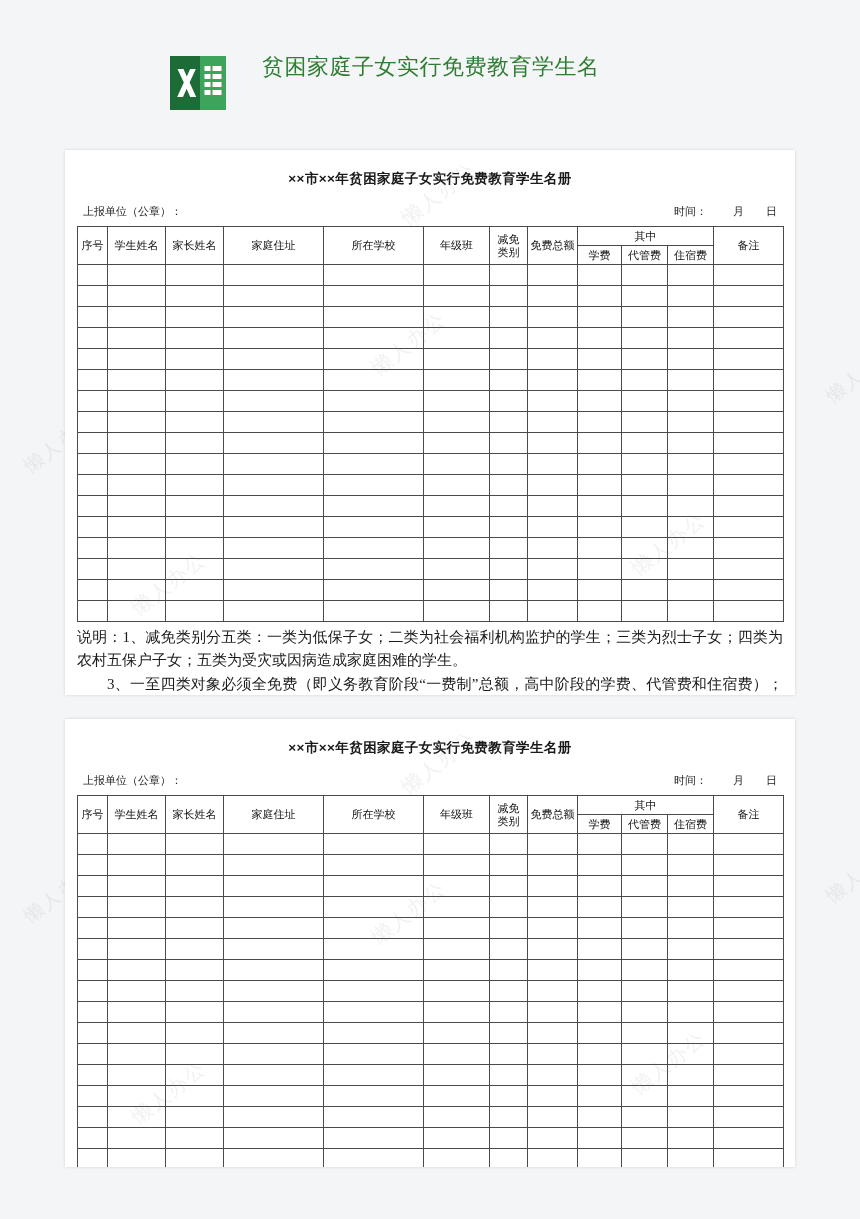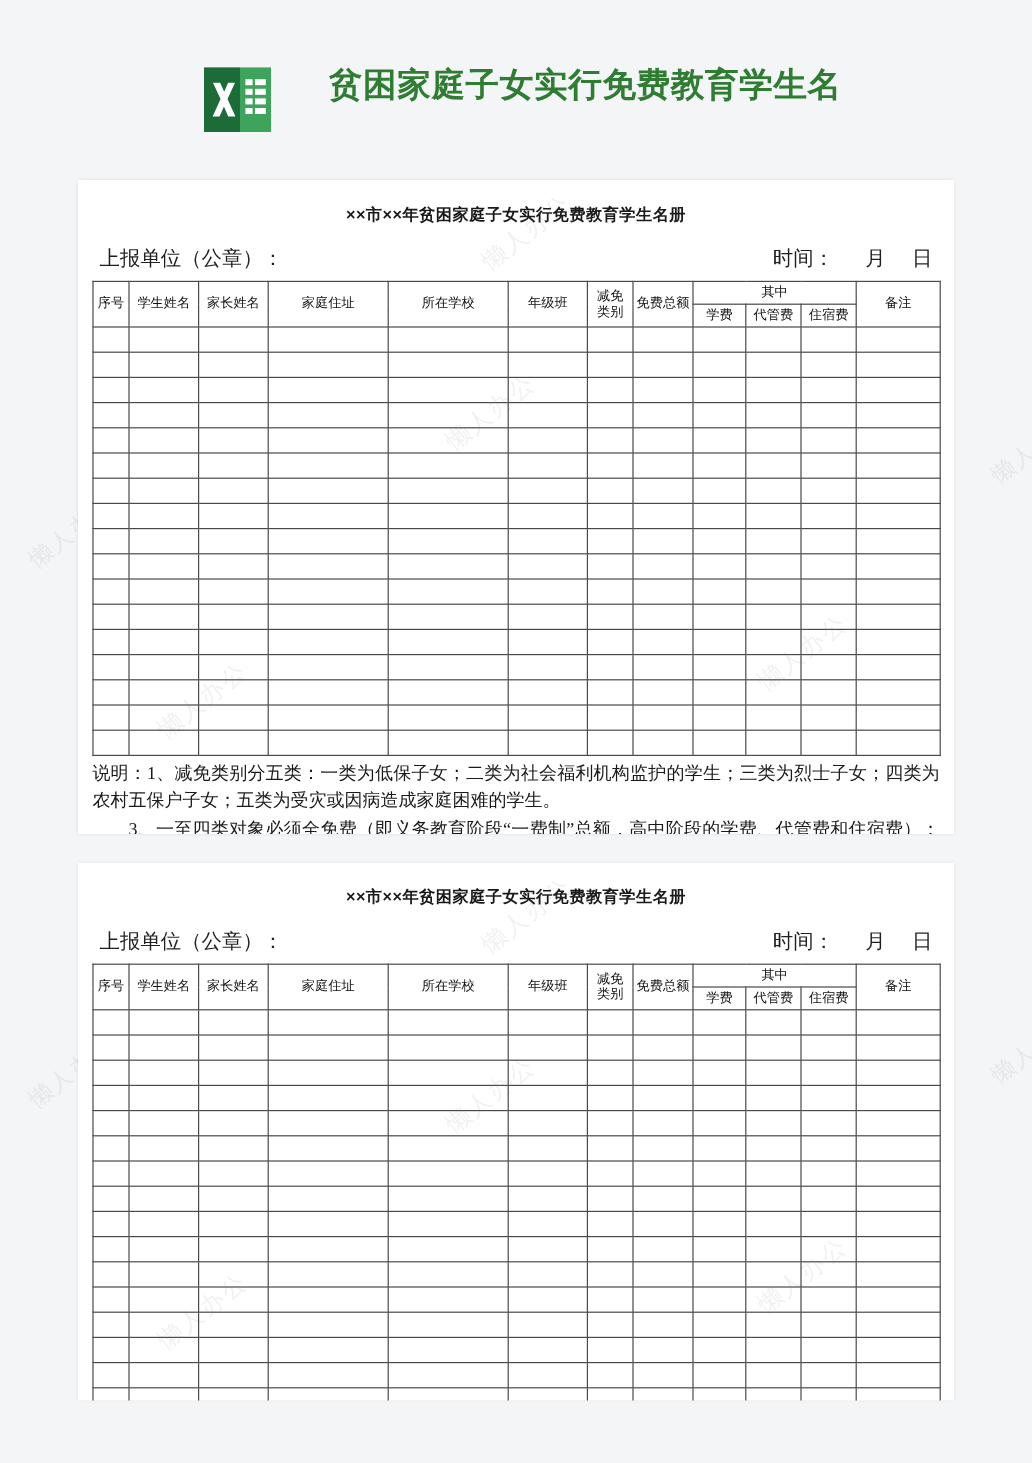--- a/index.html
+++ b/index.html
@@ -25,26 +25,25 @@
     display: block;
     flex: 0 0 auto;
     margin-top: 4px;
   }
   .header-texts {
     margin-left: 36px;
     padding-top: 2px;
   }
   .doc-title {
     color: #2e7d32;
-    font-size: 28px;
-    font-weight: bold;
+    font-size: 22px;
+    font-weight: normal;
     letter-spacing: 0.5px;
     line-height: 1.2;
     white-space: nowrap;
-    margin-left: 12px;
   }
   .doc-meta {
     margin-top: 18px;
     font-size: 14.5px;
     font-weight: bold;
     color: #2b2b2b;
     white-space: nowrap;
   }
   .doc-meta .sep {
     color: #9a9a9a;
@@ -72,21 +71,21 @@
     font-weight: bold;
     color: #1a1a1a;
     letter-spacing: 0.4px;
     margin: 4px 0 16px 0;
   }
   .meta-row {
     display: flex;
     justify-content: space-between;
     align-items: baseline;
     font-family: "Liberation Serif", "DejaVu Serif", serif;
-    font-size: 17px;
+    font-size: 11px;
     color: #1f1f1f;
     padding: 0 6px 7px 6px;
     gap: 28px;
   }
   .meta-right { display: flex; gap: 22px; }
   .meta-right .lbl { margin-right: 4px; }
 
   
   table.roster {
     border-collapse: collapse;

